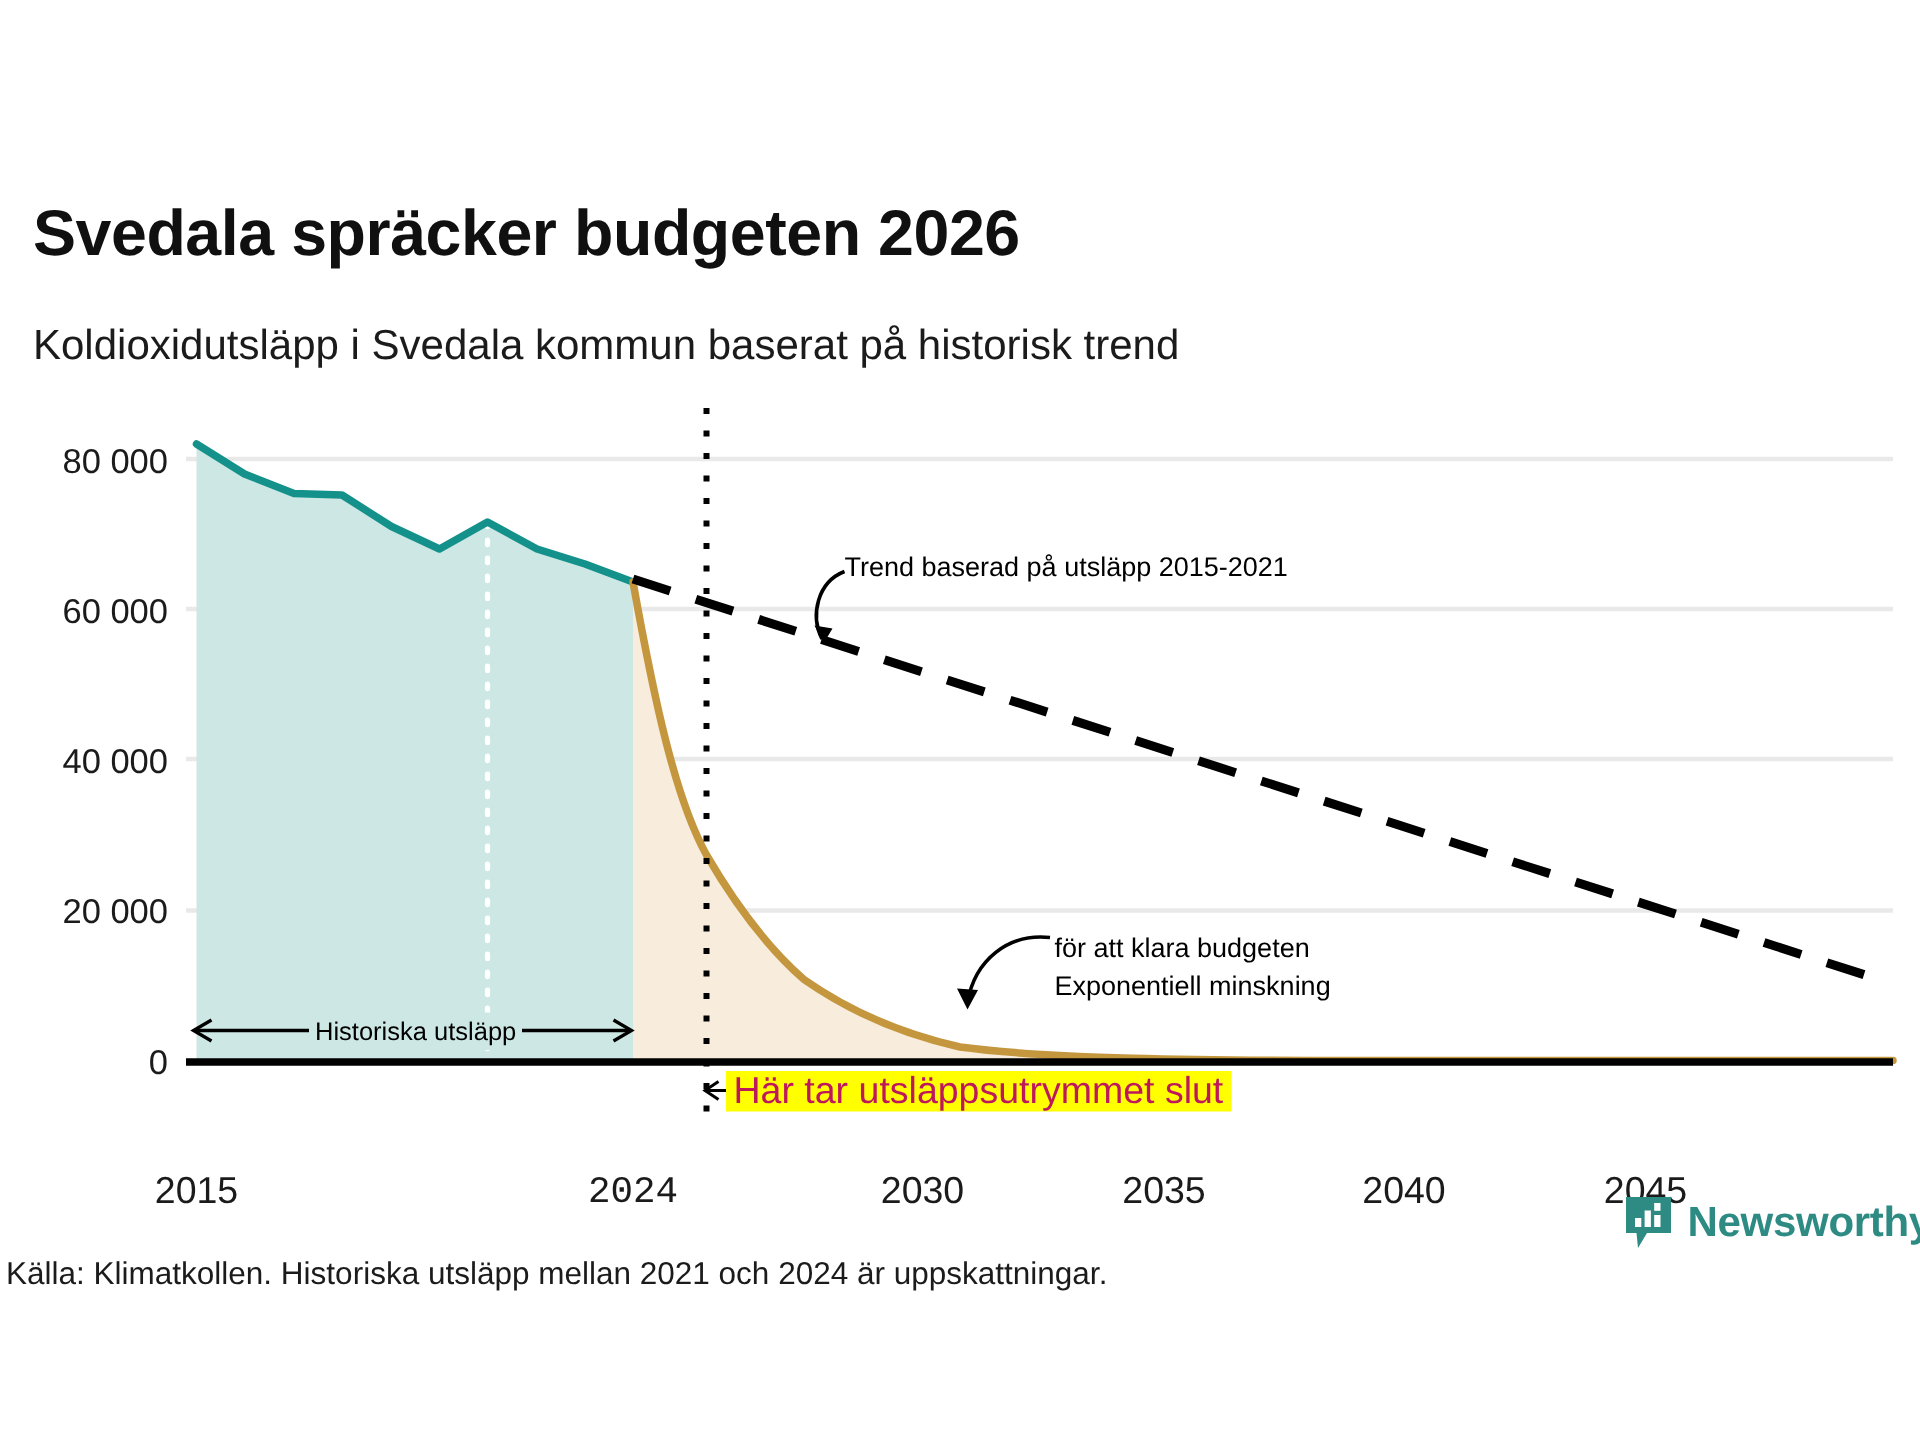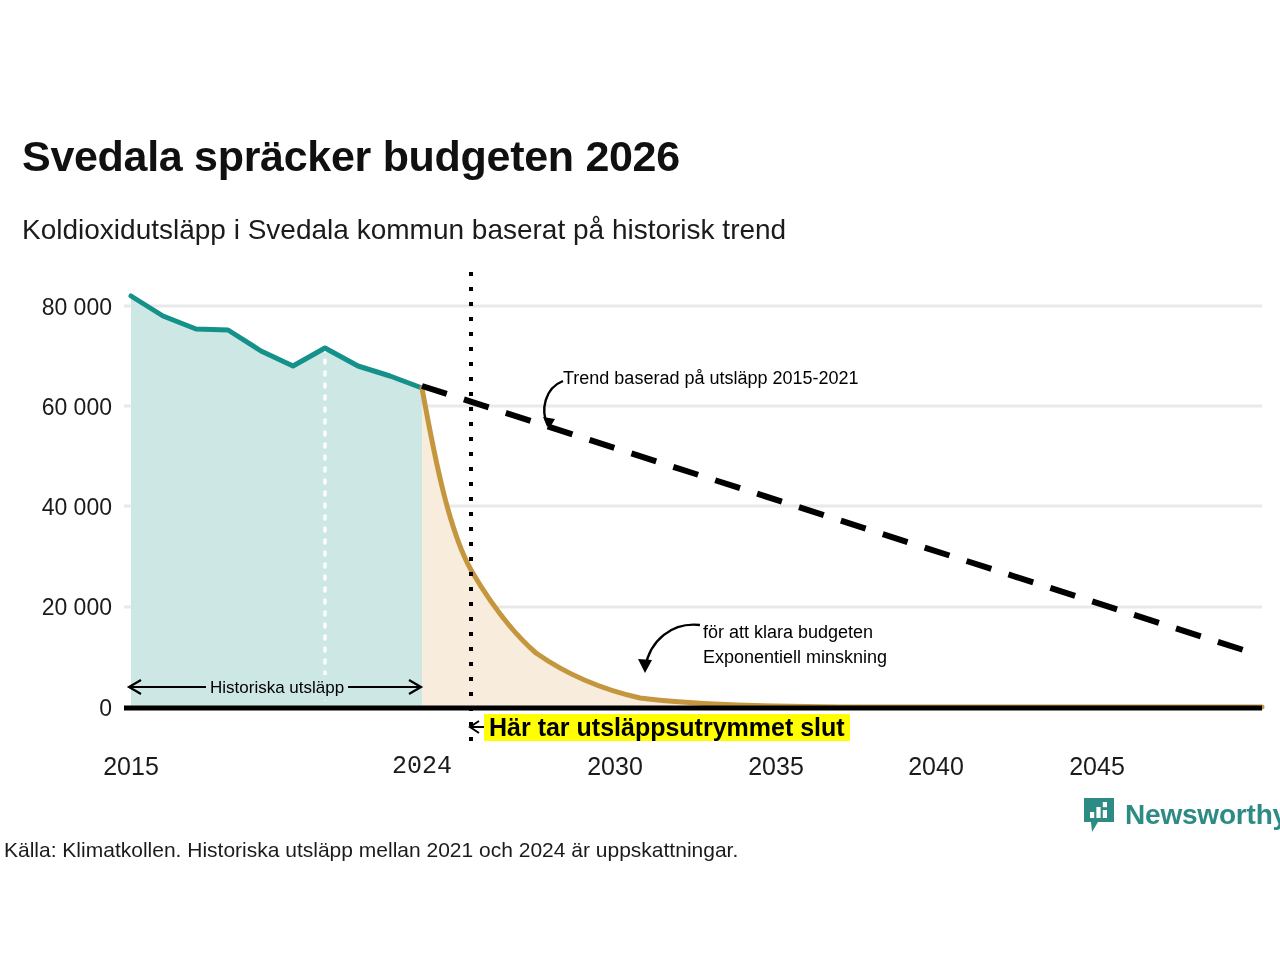--- a/index.html
+++ b/index.html
@@ -25,34 +25,34 @@
 
   .chart-wrap{position:absolute;left:0;top:270px;width:1280px;height:520px;}
   svg.chart{display:block;}
 
   .ylab{
     position:absolute;font-size:23px;color:#1b1b1b;text-align:right;
     width:120px;white-space:nowrap;
   }
   .xlab{
     position:absolute;font-size:25px;color:#1b1b1b;text-align:center;
-    width:140px;top:752px;white-space:nowrap;
+    width:140px;top:780px;white-space:nowrap;
   }
 
   .anno{
     position:absolute;font-size:18px;color:#000;white-space:nowrap;line-height:25px;
   }
   .anno-trend{left:563px;top:366px;}
   .anno-exp{left:703px;top:620px;text-align:left;}
   .anno-hist{
     left:186px;top:675px;font-size:17px;background:#cde8e4;padding:0 4px;margin-left:20px;
   }
   .anno-slut{
-    left:484px;top:714px;font-size:25px;font-weight:700;
-    background:#ffff00;padding:1px 5px;color:#000000;
+    left:484px;top:714px;font-size:25px;font-weight:400;
+    background:#ffff00;padding:1px 5px;color:#be185d;
   }
 
   .source{
     position:absolute;left:4px;top:806px;font-size:21px;color:#1b1b1b;white-space:nowrap;margin-top:32px;
   }
 
   .logo{position:absolute;left:1082px;top:796px;display:flex;align-items:center;gap:9px;}
   .logo-text{font-size:28px;font-weight:bold;color:#2e8b84;letter-spacing:-0.2px;}
 </style>
 </head>

